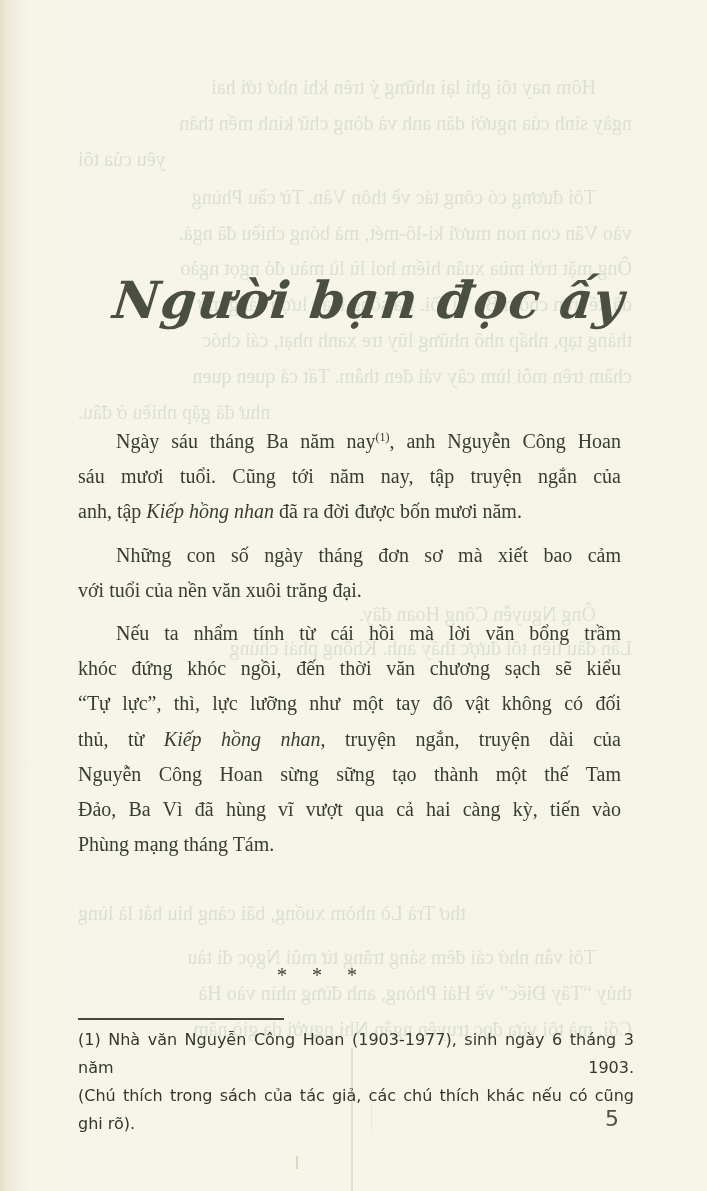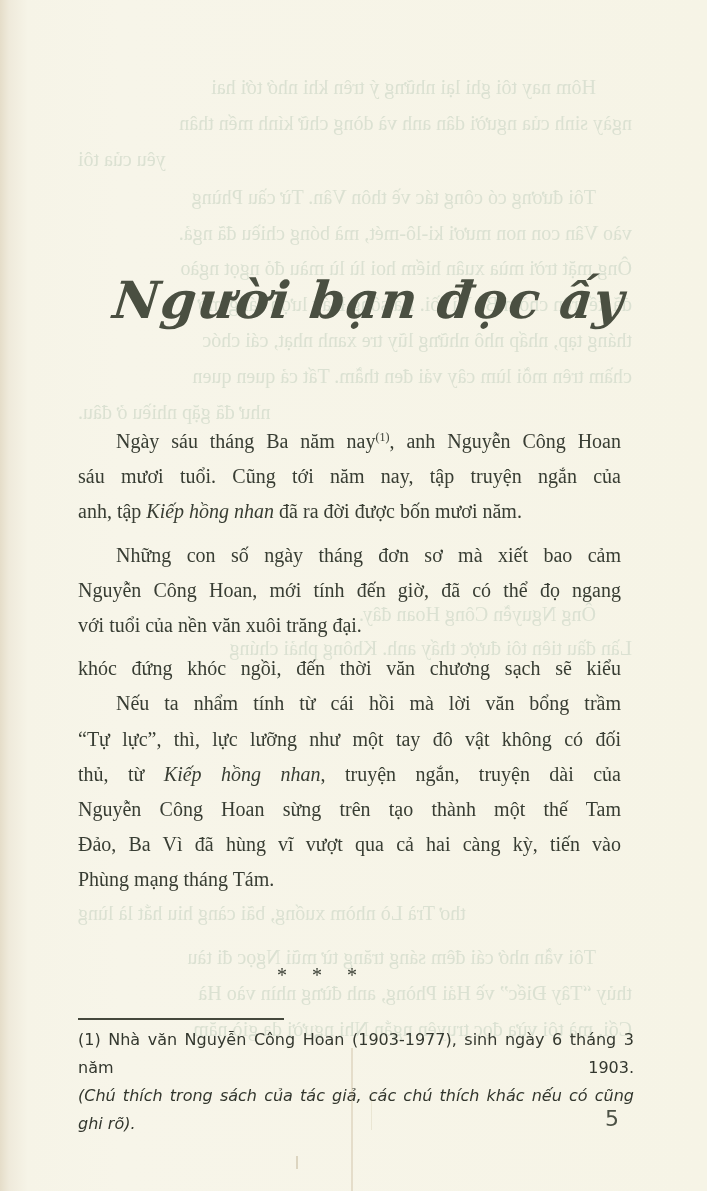--- a/index.html
+++ b/index.html
@@ -55,21 +55,21 @@
   }
   
   .footnote{
     position:absolute;left:78px;top:1018px;width:556px;
     font-family:"DejaVu Sans",sans-serif;
     font-size:16px;line-height:28px;
     color:#33372e;
   }
   .fn-rule{width:206px;height:2px;background:#45483c;margin:0 0 6px 0;}
   .fn-line{text-align:justify;text-align-last:justify;}
-  .fn-line.last{text-align-last:left;font-style:italic;}
+  .fn-line.last{text-align-last:left;}
   
   .pagenum{
     position:absolute;left:605px;top:1106px;
     font-family:"DejaVu Sans",sans-serif;
     font-size:22px;color:#4c5145;
   }
   
   .crease{position:absolute;left:351px;top:1048px;width:2px;height:143px;background:rgba(176,156,116,.26);}
   .speck{position:absolute;left:296px;top:1156px;width:2px;height:13px;background:rgba(160,140,100,.30);}
   .speck2{position:absolute;left:371px;top:1090px;width:1px;height:40px;background:rgba(186,168,128,.20);}
@@ -101,29 +101,28 @@
   <h1 class="title">Người bạn đọc ấy</h1>
 
   <div class="body" id="paragraphs">
       <div class="para">
         <div class="line first">Ngày sáu tháng Ba năm nay<sup>(1)</sup>, anh Nguyễn Công Hoan</div>
         <div class="line">sáu mươi tuổi. Cũng tới năm nay, tập truyện ngắn của</div>
         <div class="line last">anh, tập <em>Kiếp hồng nhan</em> đã ra đời được bốn mươi năm.</div>
       </div>
       <div class="para">
         <div class="line first">Những con số ngày tháng đơn sơ mà xiết bao cảm</div>
-        <div class="line">Nguyễn Công Hoan, mới tính đến giờ, đã có thể đọ ngang</div>
         <div class="line last">với tuổi của nền văn xuôi trăng đại.</div>
       </div>
       <div class="para">
+        <div class="line first">Nếu ta nhẩm tính từ cái hồi mà lời văn bổng trầm</div>
         <div class="line">khóc đứng khóc ngồi, đến thời văn chương sạch sẽ kiểu</div>
-        <div class="line first">Nếu ta nhẩm tính từ cái hồi mà lời văn bổng trầm</div>
         <div class="line">“Tự lực”, thì, lực lưỡng như một tay đô vật không có đối</div>
         <div class="line">thủ, từ <em>Kiếp hồng nhan</em>, truyện ngắn, truyện dài của</div>
-        <div class="line">Nguyễn Công Hoan sừng trên tạo thành một thế Tam</div>
+        <div class="line">Nguyễn Công Hoan sừng sững tạo thành một thế Tam</div>
         <div class="line">Đảo, Ba Vì đã hùng vĩ vượt qua cả hai càng kỳ, tiến vào</div>
         <div class="line last">Phùng mạng tháng Tám.</div>
       </div>
     </div>
 
   <div class="separator">* * *</div>
 
   <div class="footnote">
     <div class="fn-rule"></div>
     <div id="footnote-lines">

